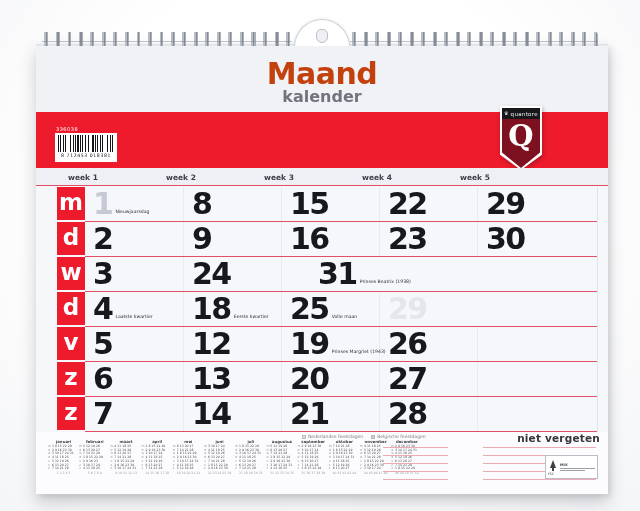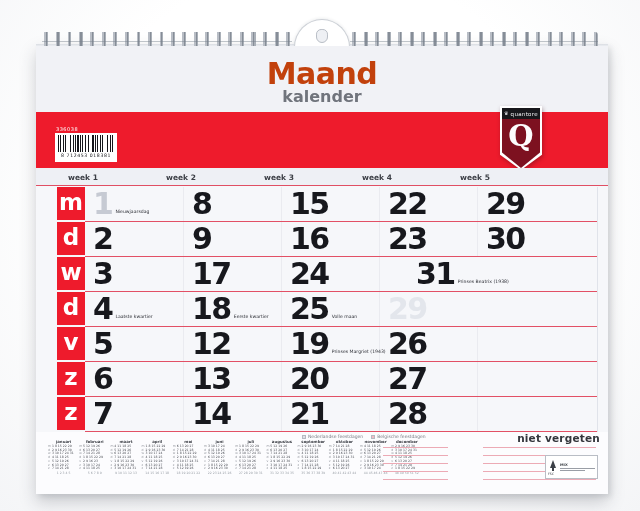--- a/index.html
+++ b/index.html
@@ -203,23 +203,20 @@
             </div>
           </div>
         </div>
         <div class="day-row">
           <div class="day-square">w</div>
           <div class="cells">
             <div class="cell">
               <div class="date" style="display: inline-block;">3</div>
             </div>
             <div class="cell">
-              <div class="date" style="display: inline-block;">17</div>
-            </div>
-            <div class="cell">
               <div class="date" style="display: inline-block;">24</div>
             </div>
             <div class="cell">
               <div class="date" style="display: inline-block; margin-left: 28px;">31</div>
               <div class="note">Prinses Beatrix (1938)</div>
             </div>
           </div>
         </div>
         <div class="day-row">
           <div class="day-square">d</div>

